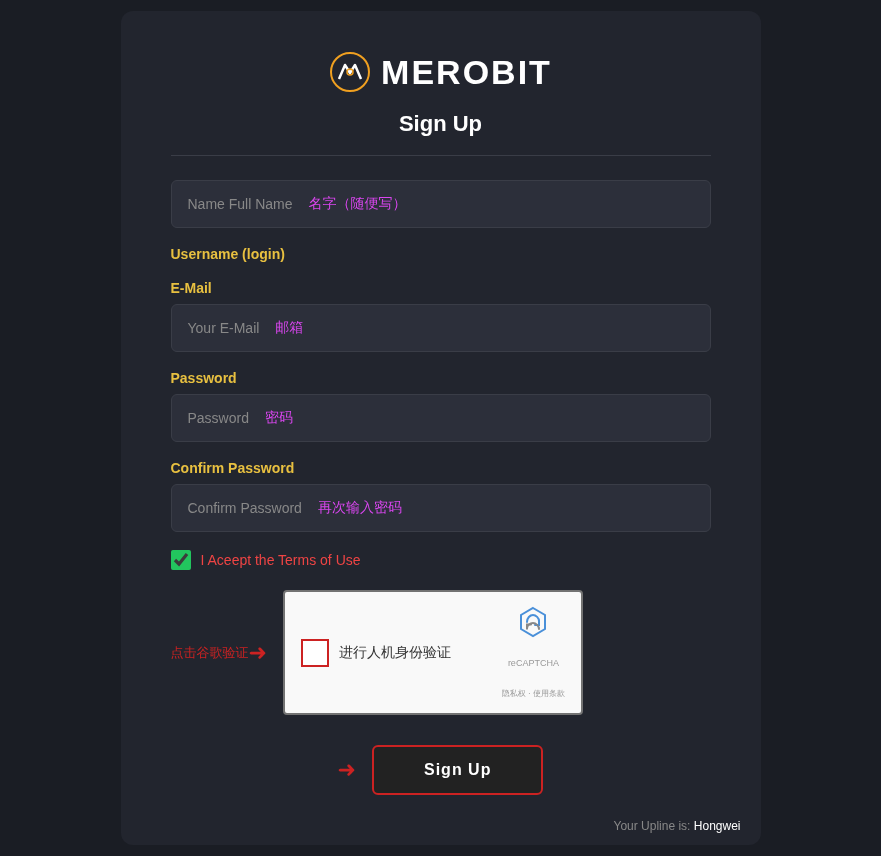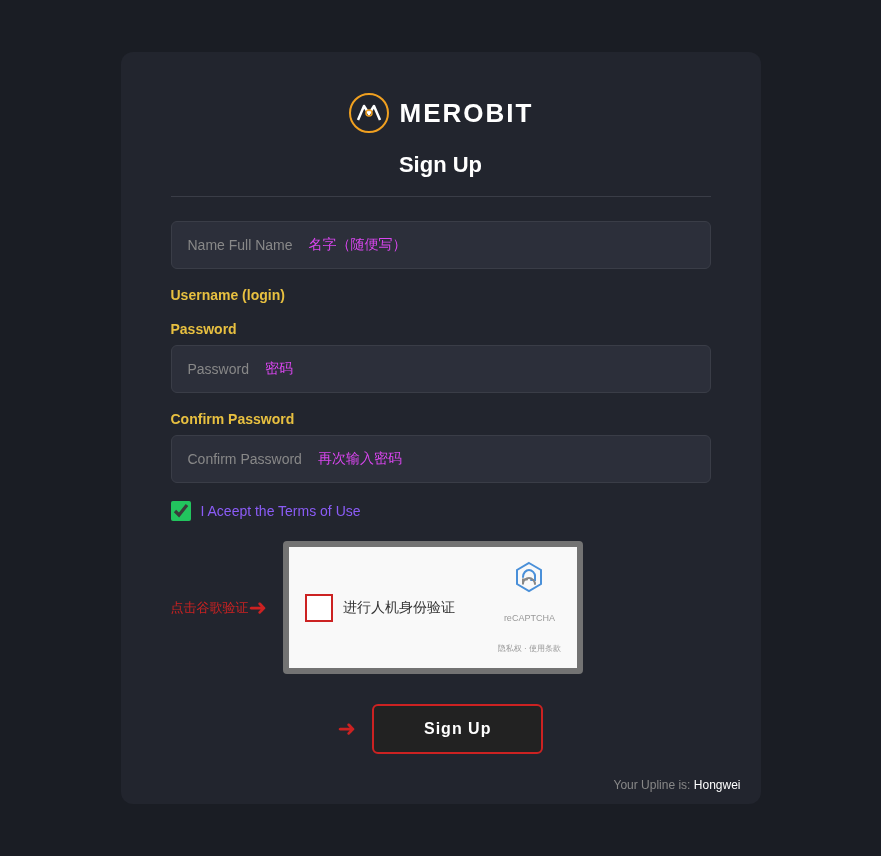--- a/index.html
+++ b/index.html
@@ -35,21 +35,21 @@
       margin-bottom: 18px;
     }
 
     .logo-icon {
       width: 42px;
       height: 42px;
     }
 
     .logo-text {
       color: #ffffff;
-      font-size: 26px;
+      font-size: 34px;
       font-weight: bold;
       letter-spacing: 2px;
     }
 
     .page-title {
       text-align: center;
       color: #ffffff;
       font-size: 22px;
       font-weight: bold;
       margin-bottom: 18px;
@@ -105,21 +105,21 @@
     }
 
     .checkbox-input {
       width: 20px;
       height: 20px;
       accent-color: #22c55e;
       cursor: pointer;
     }
 
     .checkbox-label {
-      color: #8b5cf6;
+      color: #ef4444;
       font-size: 14px;
     }
 
     .captcha-area {
       position: relative;
       margin-bottom: 30px;
       display: flex;
       align-items: center;
       gap: 16px;
     }
@@ -136,21 +136,21 @@
       white-space: nowrap;
     }
 
     .arrow-icon {
       color: #cc2222;
       font-size: 22px;
     }
 
     .captcha-box {
       background-color: #f9f9f9;
-      border: 6px solid #737373;
+      border: 2px solid #737373;
       border-radius: 4px;
       padding: 14px 16px;
       display: flex;
       align-items: center;
       justify-content: space-between;
       width: 300px;
       min-height: 70px;
     }
 
     .captcha-checkbox-area {
@@ -250,20 +250,27 @@
     <div class="field-input-with-annotation">
       <span class="placeholder-text">Name Full Name</span>
       <span class="inline-annotation">名字（随便写）</span>
     </div>
   </div>
 
   <div class="field-group">
     <label class="field-label">Username (login)</label>
   </div>
 
+  <div class="field-group">
+    <label class="field-label">E-Mail</label>
+    <div class="field-input-with-annotation">
+      <span class="placeholder-text">Your E-Mail</span>
+      <span class="inline-annotation">邮箱</span>
+    </div>
+  </div>
 
   <div class="field-group">
     <label class="field-label">Password</label>
     <div class="field-input-with-annotation">
       <span class="placeholder-text">Password</span>
       <span class="inline-annotation">密码</span>
     </div>
   </div>
 
   <div class="field-group">

